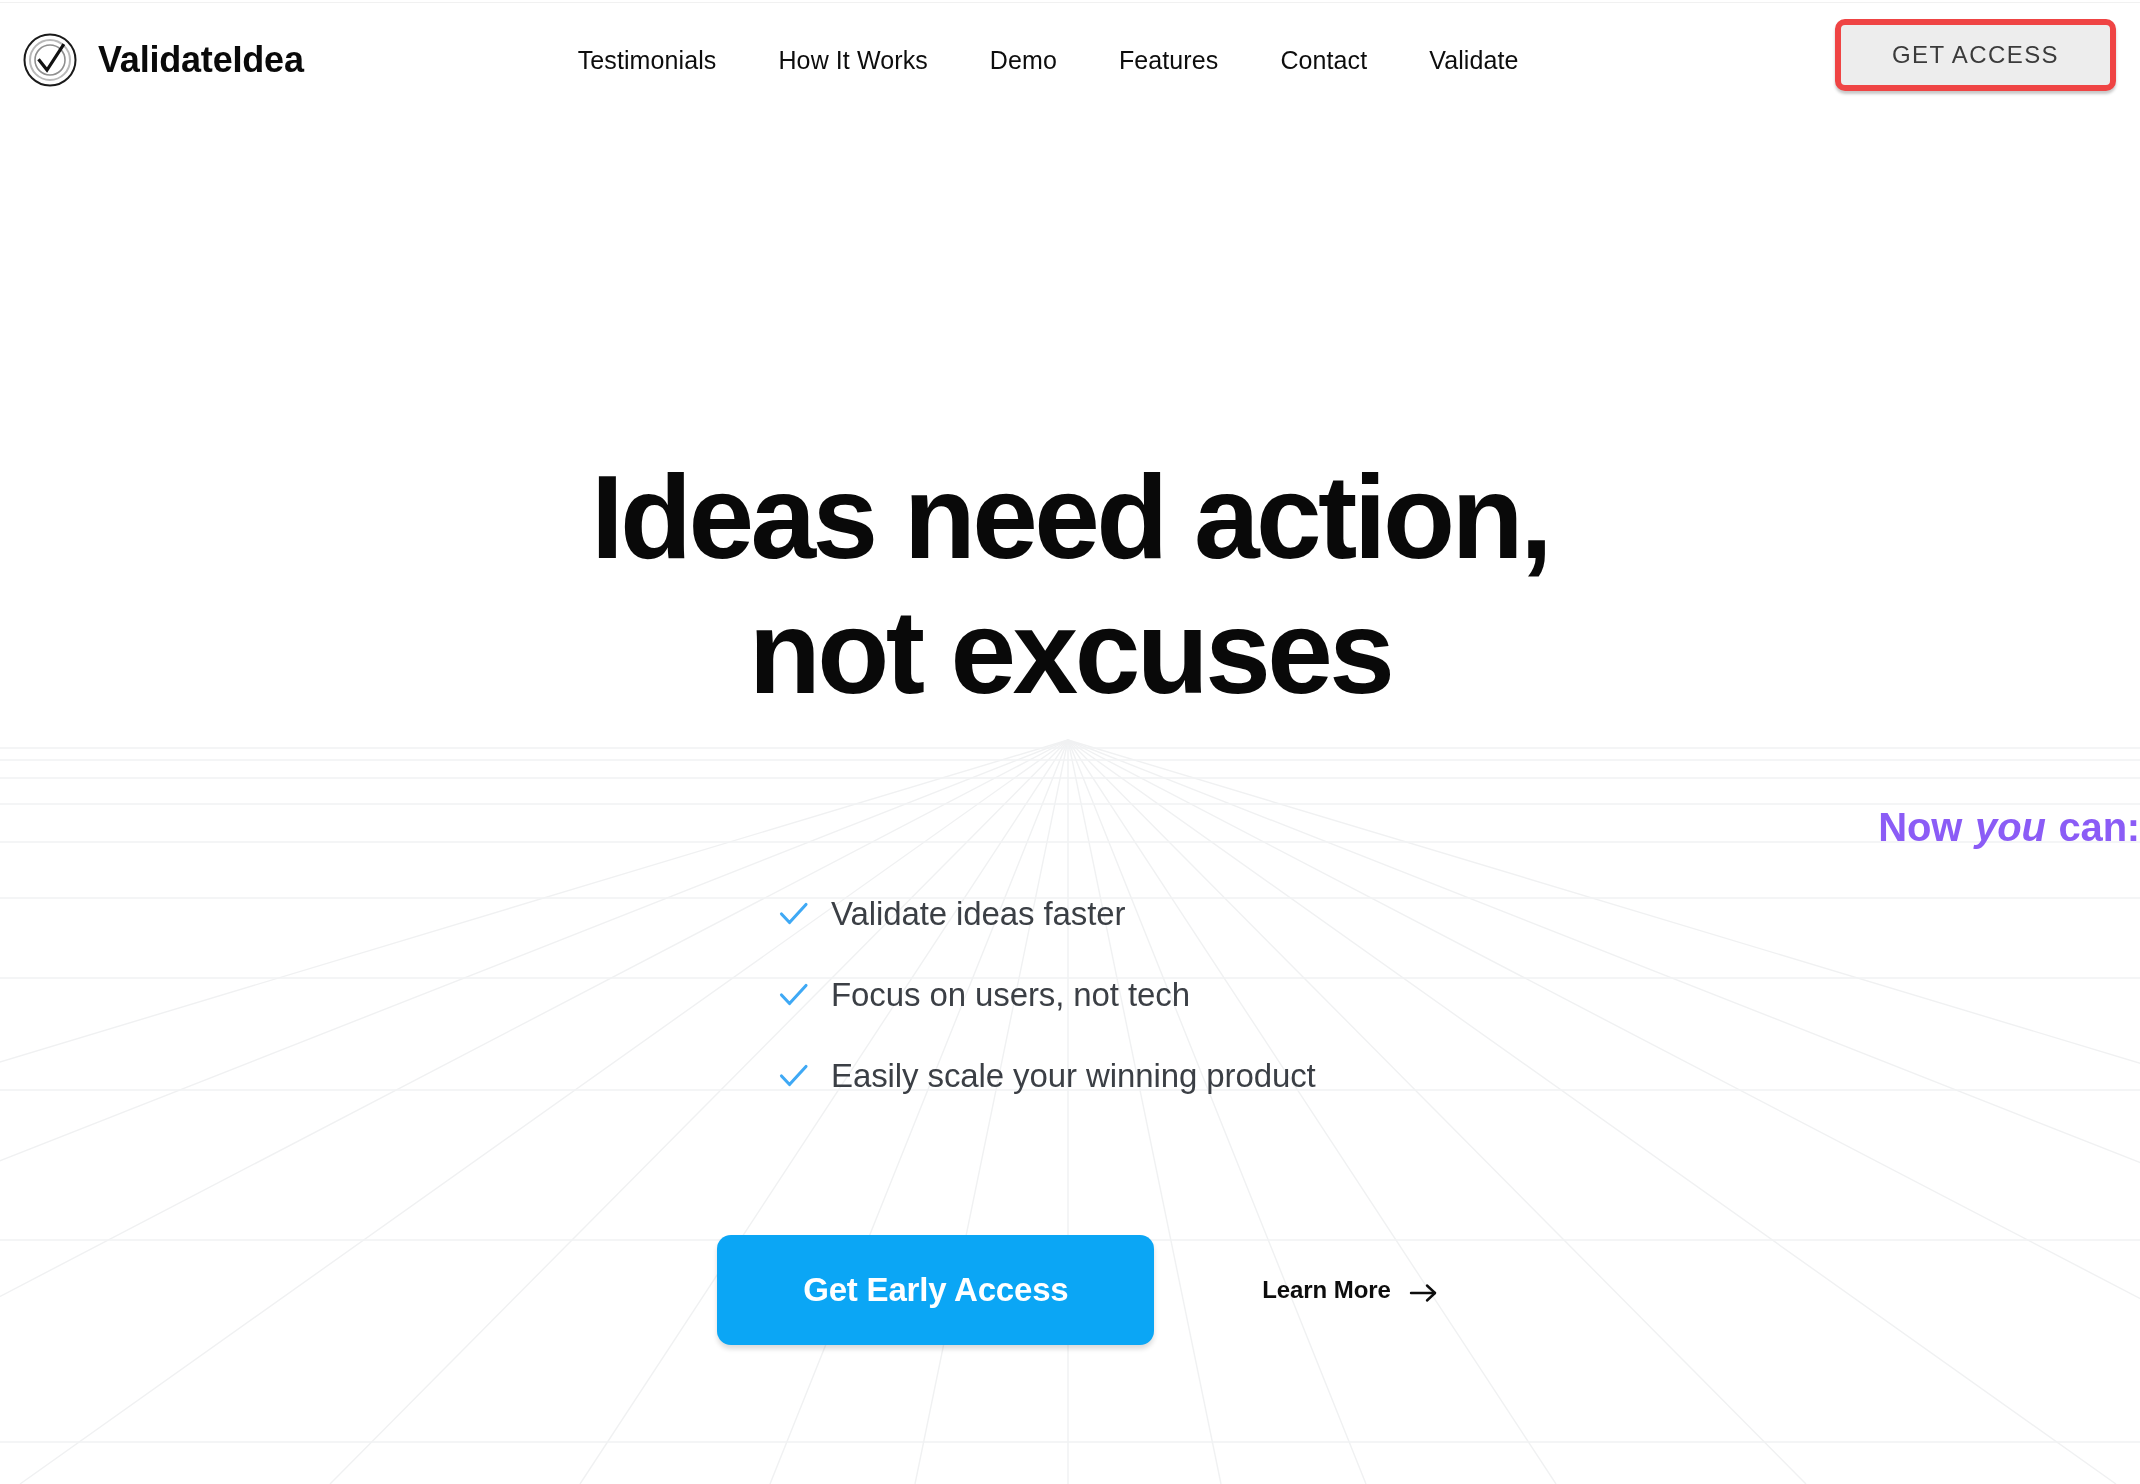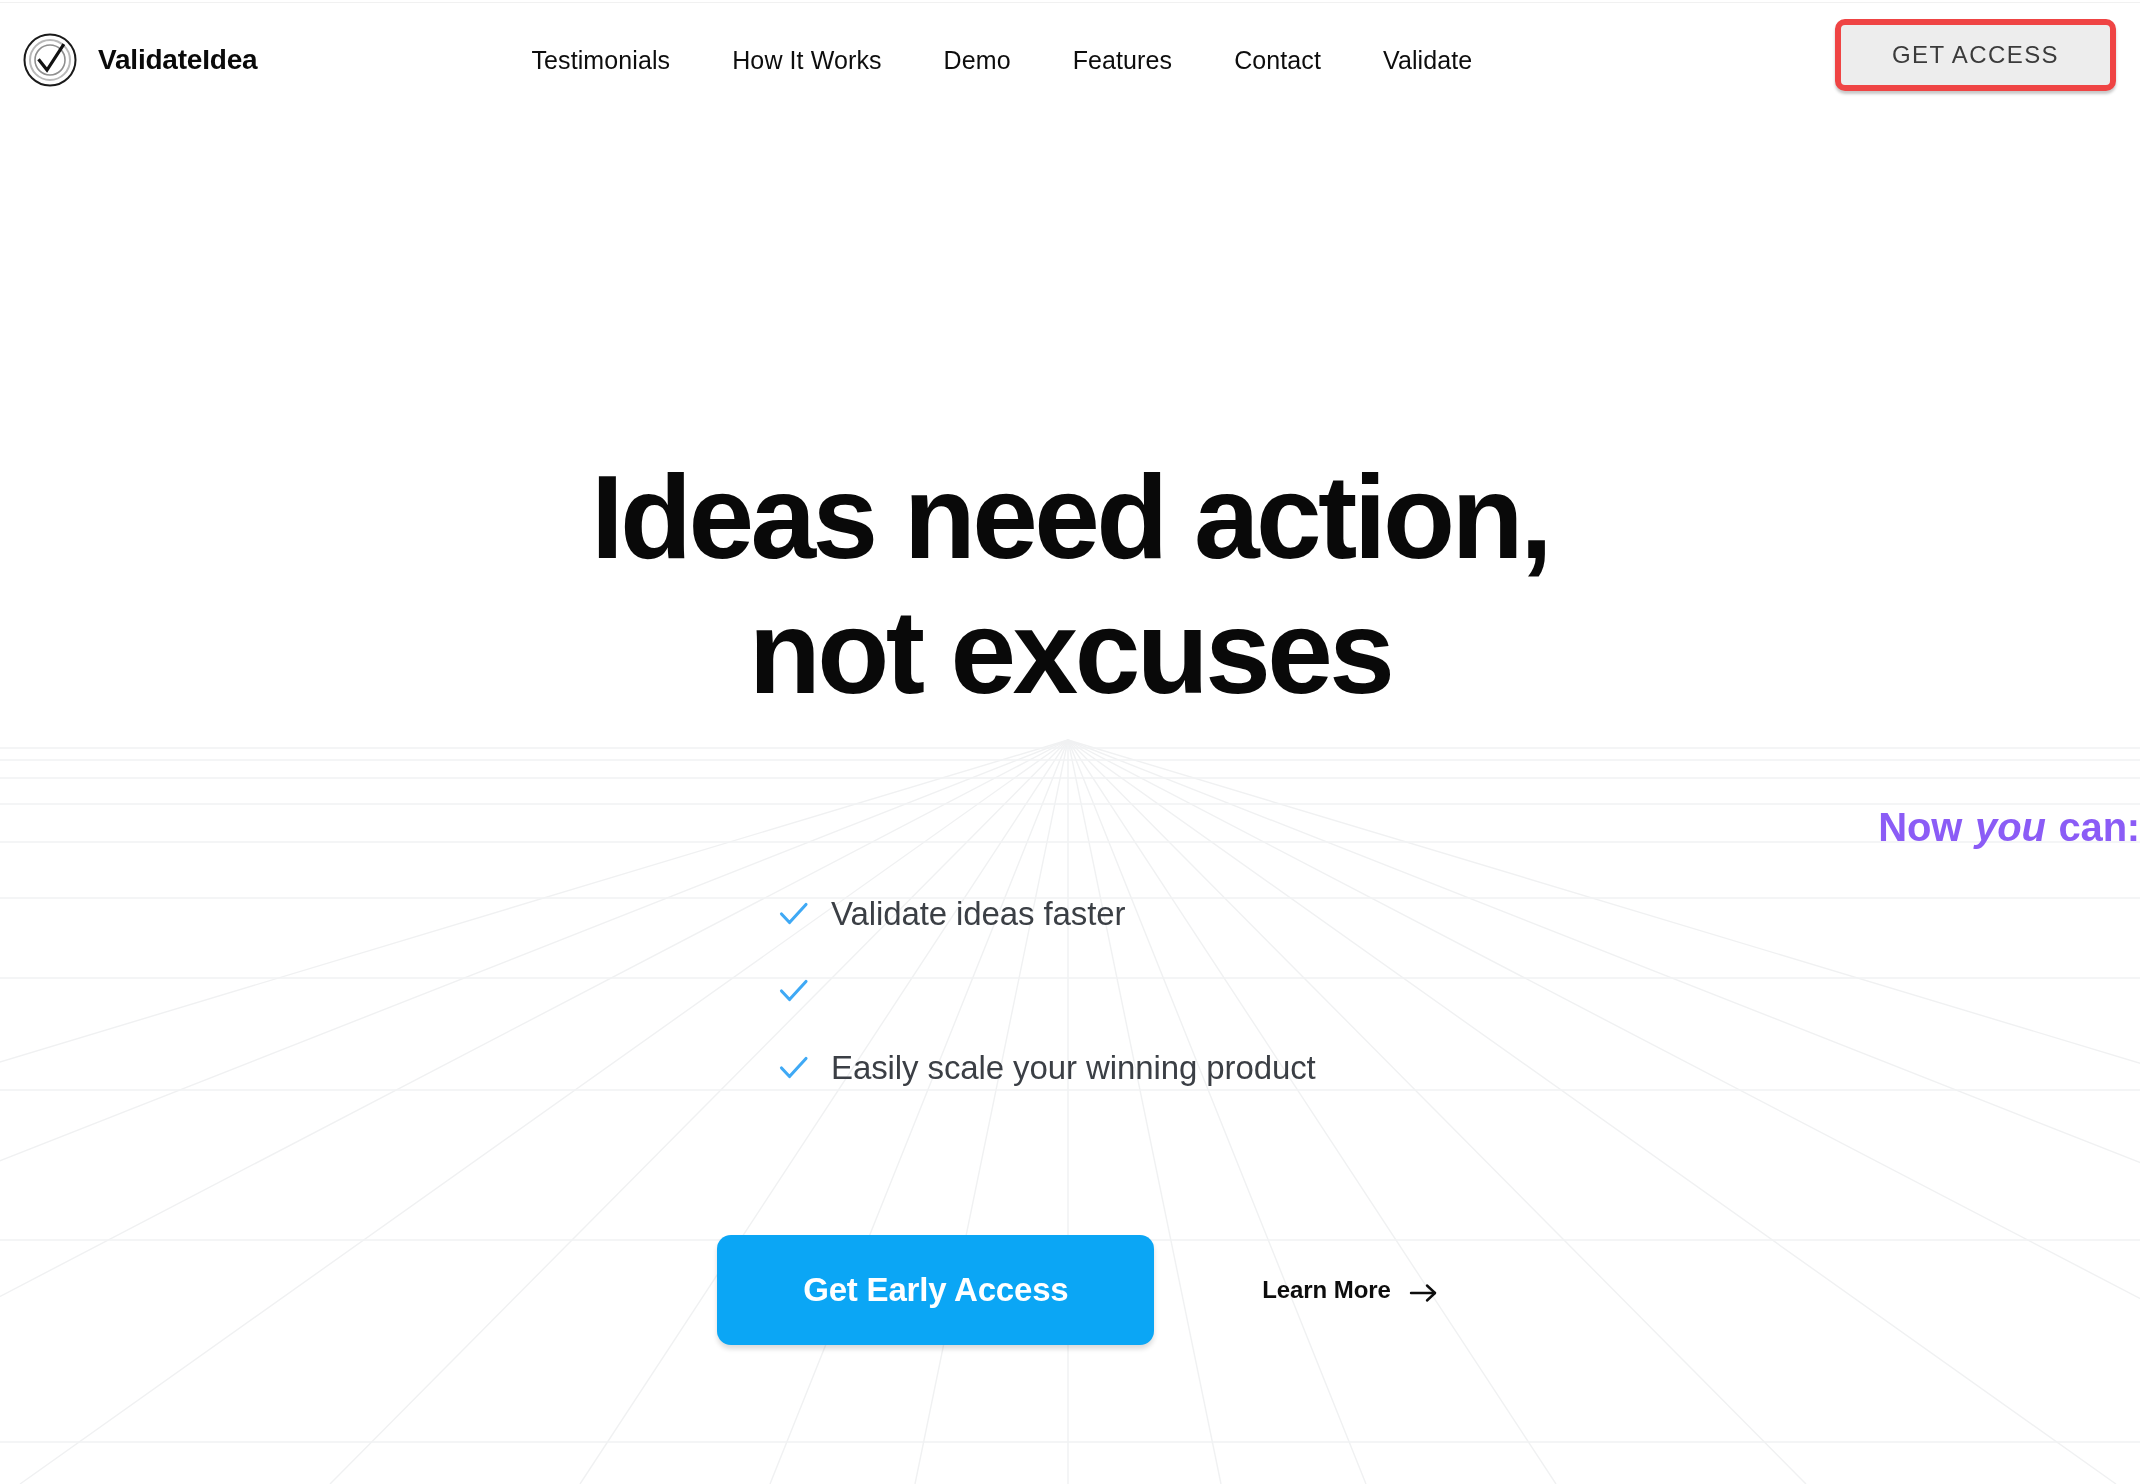--- a/index.html
+++ b/index.html
@@ -41,21 +41,21 @@
   }
   .brand{
     display:flex; align-items:center; gap:20px;
     margin-left:22px;
   }
   .logo-mark{
     width:56px; height:56px; flex:0 0 56px;
     position:relative;
   }
   .brand-name{
-    font-size:28px; font-weight:bold; color:#0a0a0a;
+    font-size:36px; font-weight:bold; color:#0a0a0a;
     letter-spacing:-0.2px; white-space:nowrap;
   }
 
   .nav{
     display:flex; align-items:center;
     margin-left:243px;
     gap:0;
   }
   .nav a{
     font-size:25px; color:#0d0d0d; text-decoration:none;
@@ -254,20 +254,21 @@
         </span>
         <span class="check-txt">Validate ideas faster</span>
       </div>
 
       <div class="check-row">
         <span class="check-ico">
           <svg width="30" height="26" viewBox="0 0 30 26" xmlns="http://www.w3.org/2000/svg">
             <path d="M2.5 13 L10.5 21.5 L27 3.5" fill="none" stroke="#3fa9f5" stroke-width="3.1" stroke-linecap="round" stroke-linejoin="round"></path>
           </svg>
         </span>
+        <span class="check-txt">Focus on users, not tech</span>
       </div>
 
       <div class="check-row">
         <span class="check-ico">
           <svg width="30" height="26" viewBox="0 0 30 26" xmlns="http://www.w3.org/2000/svg">
             <path d="M2.5 13 L10.5 21.5 L27 3.5" fill="none" stroke="#3fa9f5" stroke-width="3.1" stroke-linecap="round" stroke-linejoin="round"></path>
           </svg>
         </span>
         <span class="check-txt">Easily scale your winning product</span>
       </div>

